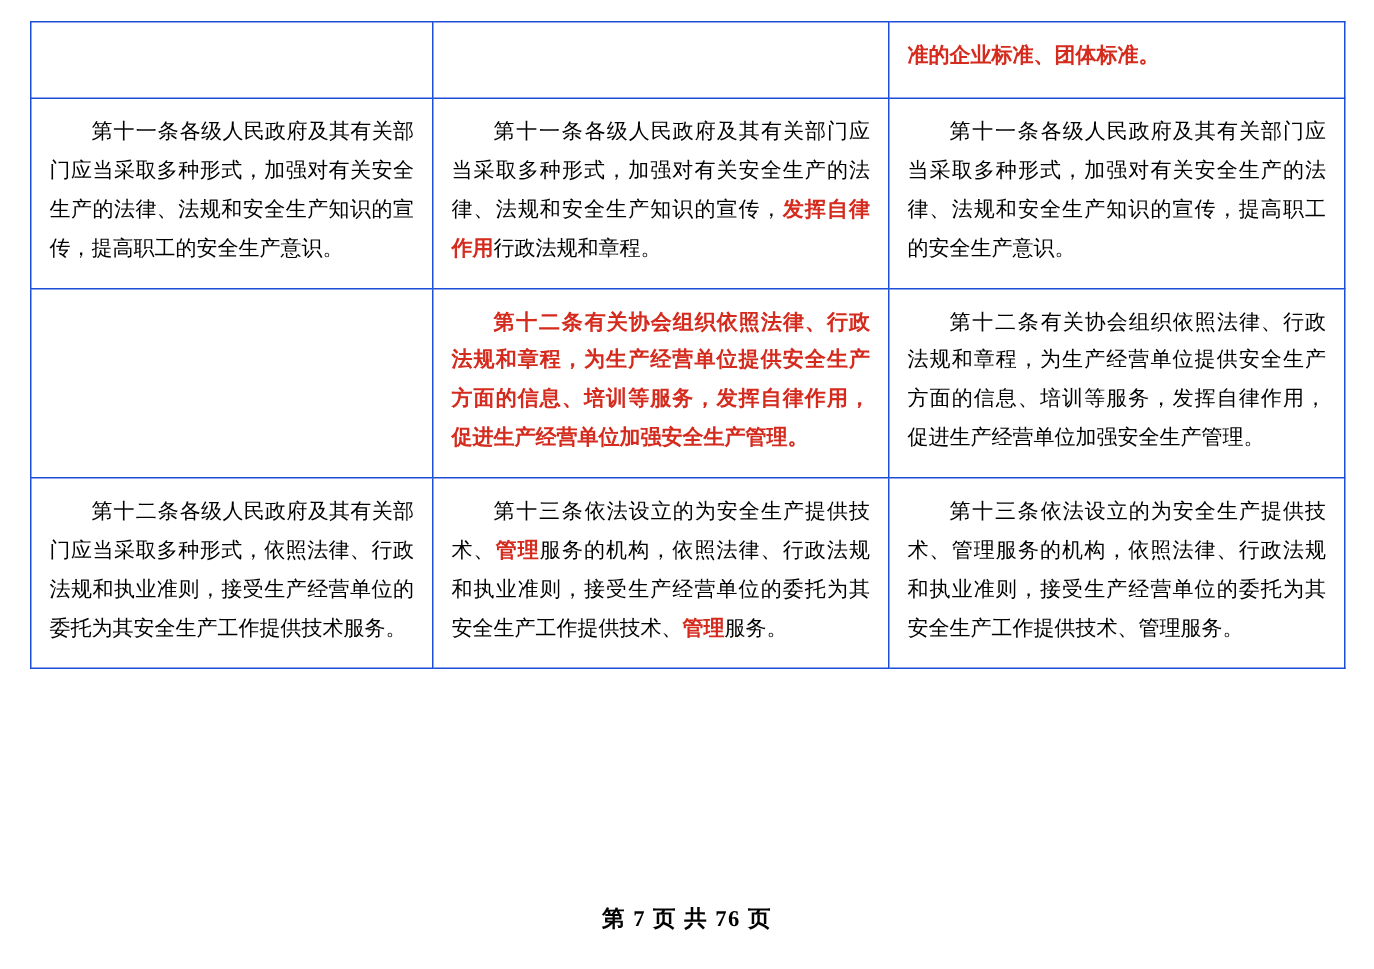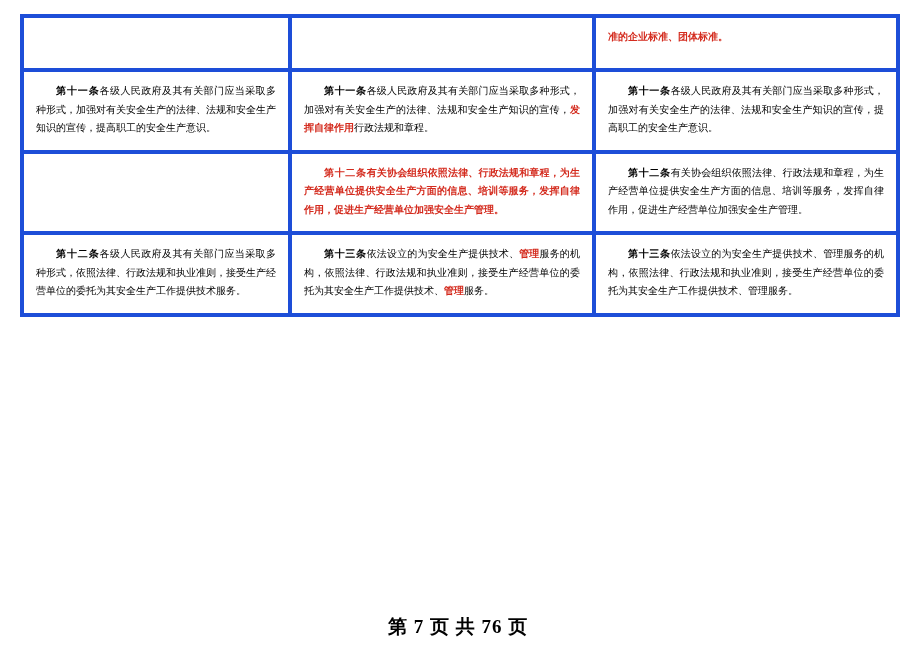--- a/index.html
+++ b/index.html
@@ -21,60 +21,60 @@
     position: relative;
     box-sizing: border-box;
   }
   table.doc-table {
     border-collapse: collapse;
     table-layout: fixed;
     width: 876px;
     margin: 14px 20px 0 20px;
   }
   table.doc-table td {
-    border: 4px solid #1d4ed8;
+    border: 1px solid #1d4ed8;
     vertical-align: top;
     padding: 10px 12px 12px 12px;
-    font-size: 10px;
+    font-size: 14px;
     line-height: 1.85;
     text-align: justify;
     text-justify: inter-ideograph;
   }
   col.c1 { width: 268px; }
   col.c2 { width: 304px; }
   col.c3 { width: 304px; }
 
   .row-head td { height: 28px; padding-top: 6px; padding-bottom: 4px; }
   .row-head td .para { text-indent: 0; }
 
   .para {
     margin: 0;
     text-indent: 2em;
   }
 
   .art {
-    font-weight: bold;
+    font-weight: normal;
     letter-spacing: 0.5px;
   }
   .red {
     color: #d42b1e;
   }
   .red-b {
     color: #d42b1e;
     font-weight: bold;
   }
   .cell-empty { }
 
   .footer {
     position: absolute;
     left: 0;
     right: 0;
-    bottom: 20px;
+    bottom: 38px;
     text-align: center;
-    font-size: 19px;
+    font-size: 15px;
     font-weight: bold;
     letter-spacing: 1px;
     font-family: "Liberation Serif", "DejaVu Serif", serif;
   }
   .footer .num {
     font-weight: bold;
   }
 </style>
 </head>
 <body>

